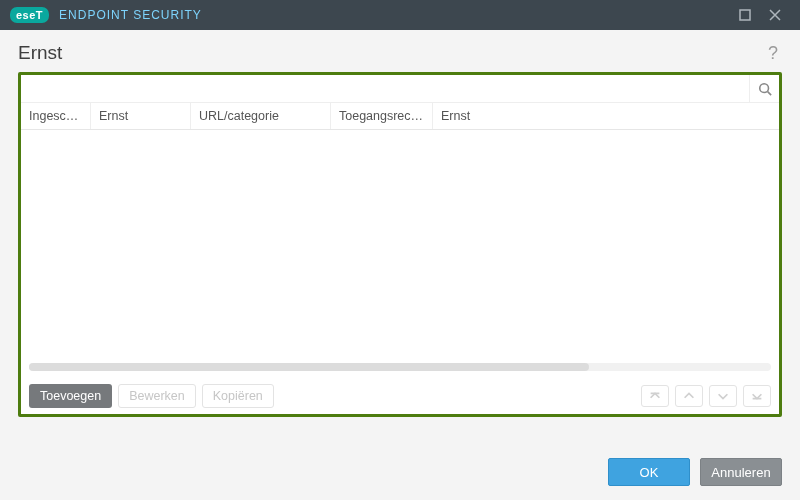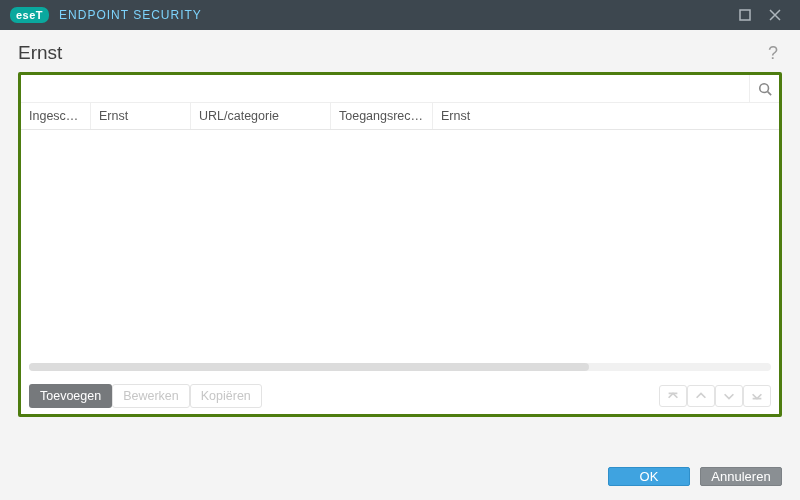--- a/index.html
+++ b/index.html
@@ -19,29 +19,29 @@
   .search-input { flex: 1; border: none; padding: 0 8px; font-size: 13px; outline: none; color: #333; }
   .search-btn { width: 30px; display: flex; align-items: center; justify-content: center; border-left: 1px solid #eee; cursor: pointer; color: #888; }
   .search-btn svg { width: 14px; height: 14px; stroke: currentColor; fill: none; stroke-width: 1.8; }
   .table-wrap { flex: 1; display: flex; flex-direction: column; overflow: hidden; }
   .thead-row { display: flex; border-bottom: 1px solid #e6e6e6; background: #fff; color: #555; font-size: 12.5px; }
   .th { padding: 6px 8px; border-right: 1px solid #eee; overflow: hidden; white-space: nowrap; text-overflow: ellipsis; cursor: pointer; }
   .th:last-child { border-right: none; }
   .tbody { flex: 1; overflow: auto; position: relative; }
   .hscroll-track { position: absolute; left: 8px; right: 8px; bottom: 6px; height: 8px; background: #f1f1f1; border-radius: 4px; }
   .hscroll-thumb { position: absolute; left: 0; top: 0; height: 8px; width: 560px; background: #dcdcdc; border-radius: 4px; }
-  .action-row { display: flex; align-items: center; padding: 6px 8px; border-top: 1px solid transparent; text-align: right; }
+  .action-row { display: flex; align-items: center; gap: 6px; padding: 6px 8px; border-top: 1px solid transparent; text-align: right; }
   .pill { border: 1px solid transparent; padding: 4px 10px; border-radius: 3px; font-size: 12.5px; cursor: pointer; }
   .pill-primary { background: #76797c; color: #fff; }
   .pill-disabled { background: #fff; color: #c6c6c6; border: 1px solid #e3e3e3; cursor: default; }
   .action-spacer { flex: 1; }
   .move-btn { width: 28px; height: 22px; border: 1px solid #e3e3e3; border-radius: 3px; background: #fff; color: #d0d0d0; display: flex; align-items: center; justify-content: center; cursor: default; }
   .move-btn svg { width: 14px; height: 14px; stroke: currentColor; fill: none; stroke-width: 2; }
   .footer { position: absolute; right: 18px; bottom: 14px; display: flex; gap: 10px; }
-  .btn { min-width: 82px; height: 19px; border-radius: 2px; font-size: 13px; cursor: pointer; display: flex; align-items: center; justify-content: center; }
+  .btn { min-width: 82px; height: 28px; border-radius: 2px; font-size: 13px; cursor: pointer; display: flex; align-items: center; justify-content: center; }
   .btn-ok { background: #3fa3e0; color: #fff; border: 1px solid #2f8fca; }
   .btn-cancel { background: #8a8f93; color: #fff; border: 1px solid #7c8185; }
 </style>
 </head>
 <body>
 
 <div class="titlebar">
   <span class="logo-badge">eseT</span>
   <span class="brand-text">ENDPOINT SECURITY</span>
   <div class="titlebar-spacer"></div>

